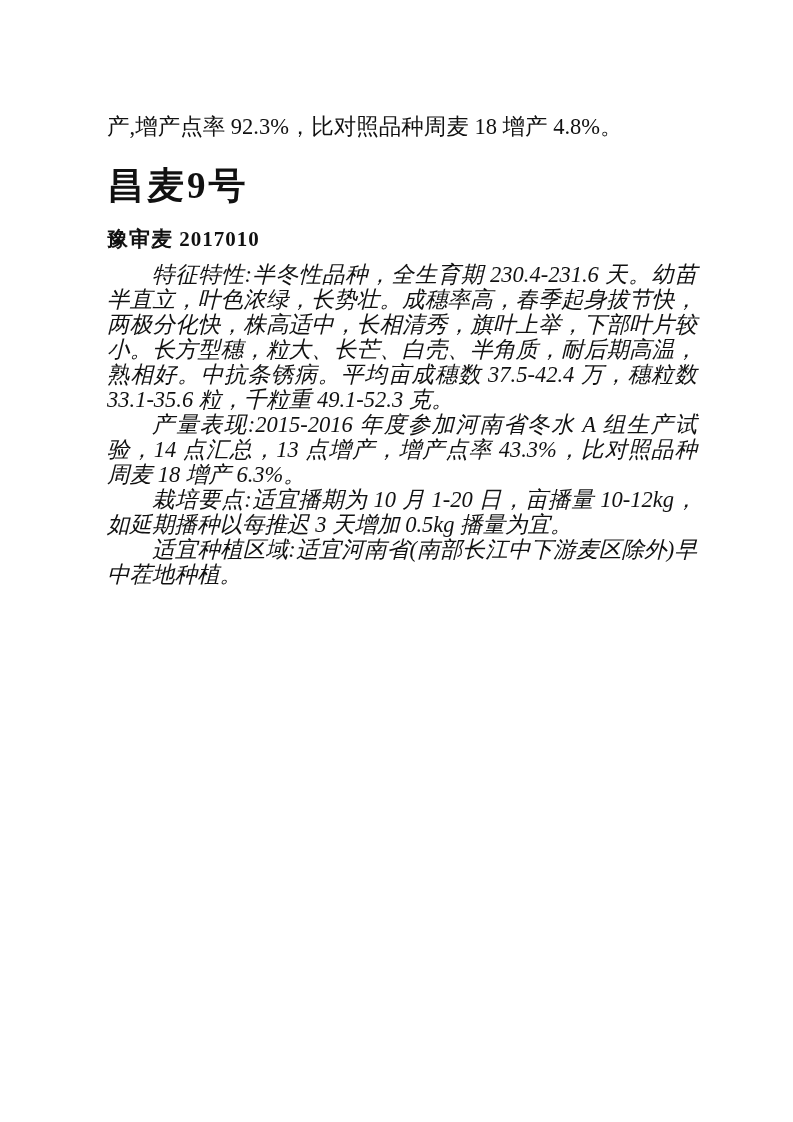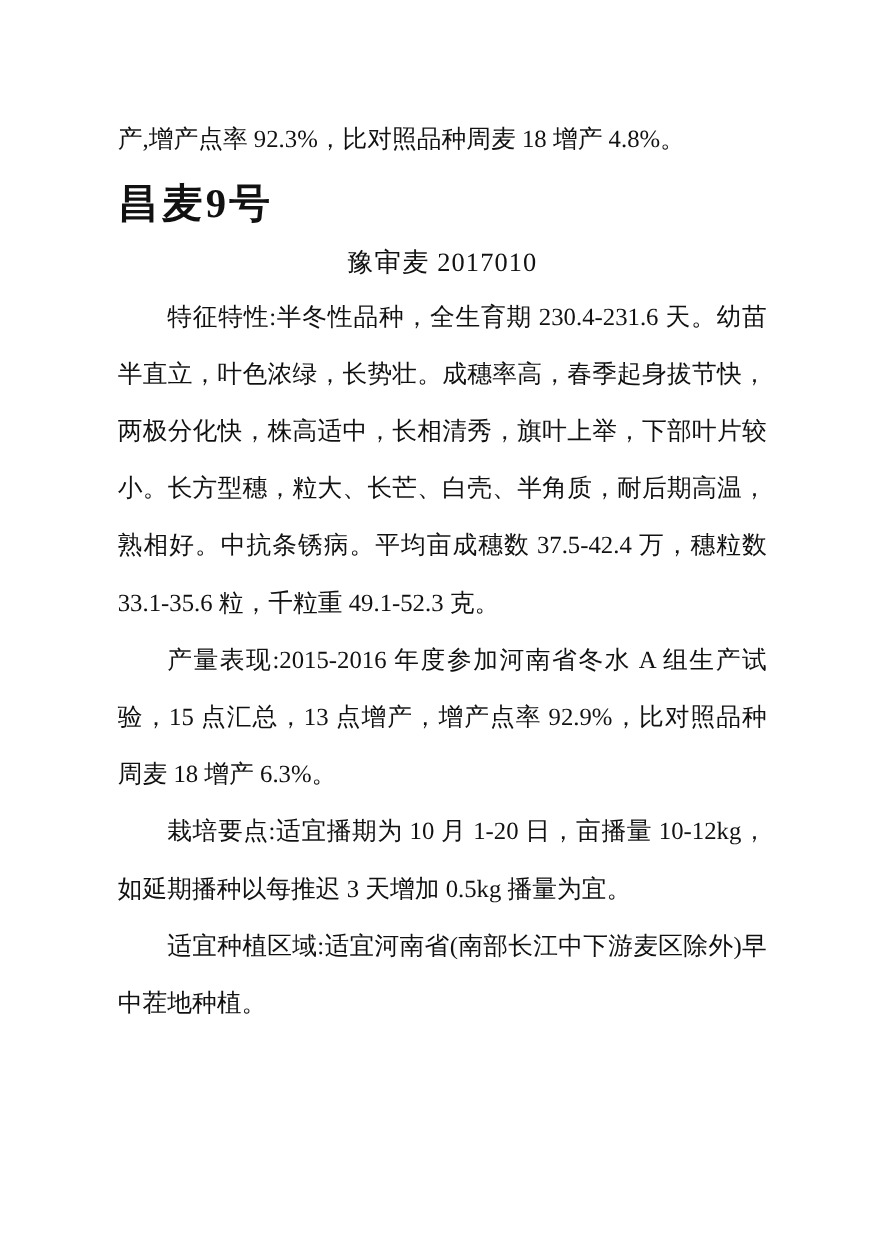--- a/index.html
+++ b/index.html
@@ -32,51 +32,51 @@
   .doc-title {
     margin: 10px 0 0 0;
     font-size: 37px;
     font-weight: bold;
     line-height: 56px;
     text-align: left;
     letter-spacing: 3px;
   }
   .doc-subtitle {
     margin: 3px 0 0 0;
-    font-size: 24px;
-    font-weight: normal;
+    font-size: 21px;
+    font-weight: bold;
     line-height: 44px;
-    text-align: center;
     letter-spacing: 1px;
   }
   .paragraphs {
     margin-top: 1px;
   }
   .para {
     margin: 0;
     font-size: 22.5px;
-    line-height: 52px;
+    line-height: 25px;
     text-indent: 2em;
     text-align: justify;
     text-justify: inter-ideograph;
+    font-style: italic;
   }
 </style>
 </head>
 <body>
 
 <div class="page">
   <div class="content">
 
     <p class="cont-line">产,增产点率 92.3%，比对照品种周麦 18 增产 4.8%。</p>
 
     <h1 class="doc-title">昌麦9号</h1>
 
     <h2 class="doc-subtitle">豫审麦 2017010</h2>
 
     <div class="paragraphs">
         <p class="para">特征特性:半冬性品种，全生育期 230.4-231.6 天。幼苗半直立，叶色浓绿，长势壮。成穗率高，春季起身拔节快，两极分化快，株高适中，长相清秀，旗叶上举，下部叶片较小。长方型穗，粒大、长芒、白壳、半角质，耐后期高温，熟相好。中抗条锈病。平均亩成穗数 37.5-42.4 万，穗粒数 33.1-35.6 粒，千粒重 49.1-52.3 克。</p>
-        <p class="para">产量表现:2015-2016 年度参加河南省冬水 A 组生产试验，15 点汇总，13 点增产，增产点率 92.9%，比对照品种周麦 18 增产 6.3%。</p>
+        <p class="para">产量表现:2015-2016 年度参加河南省冬水 A 组生产试验，14 点汇总，13 点增产，增产点率 43.3%，比对照品种周麦 18 增产 6.3%。</p>
         <p class="para">栽培要点:适宜播期为 10 月 1-20 日，亩播量 10-12kg，如延期播种以每推迟 3 天增加 0.5kg 播量为宜。</p>
         <p class="para">适宜种植区域:适宜河南省(南部长江中下游麦区除外)早中茬地种植。</p>
       </div>
 
   </div>
 </div>
 
 </body></html>

